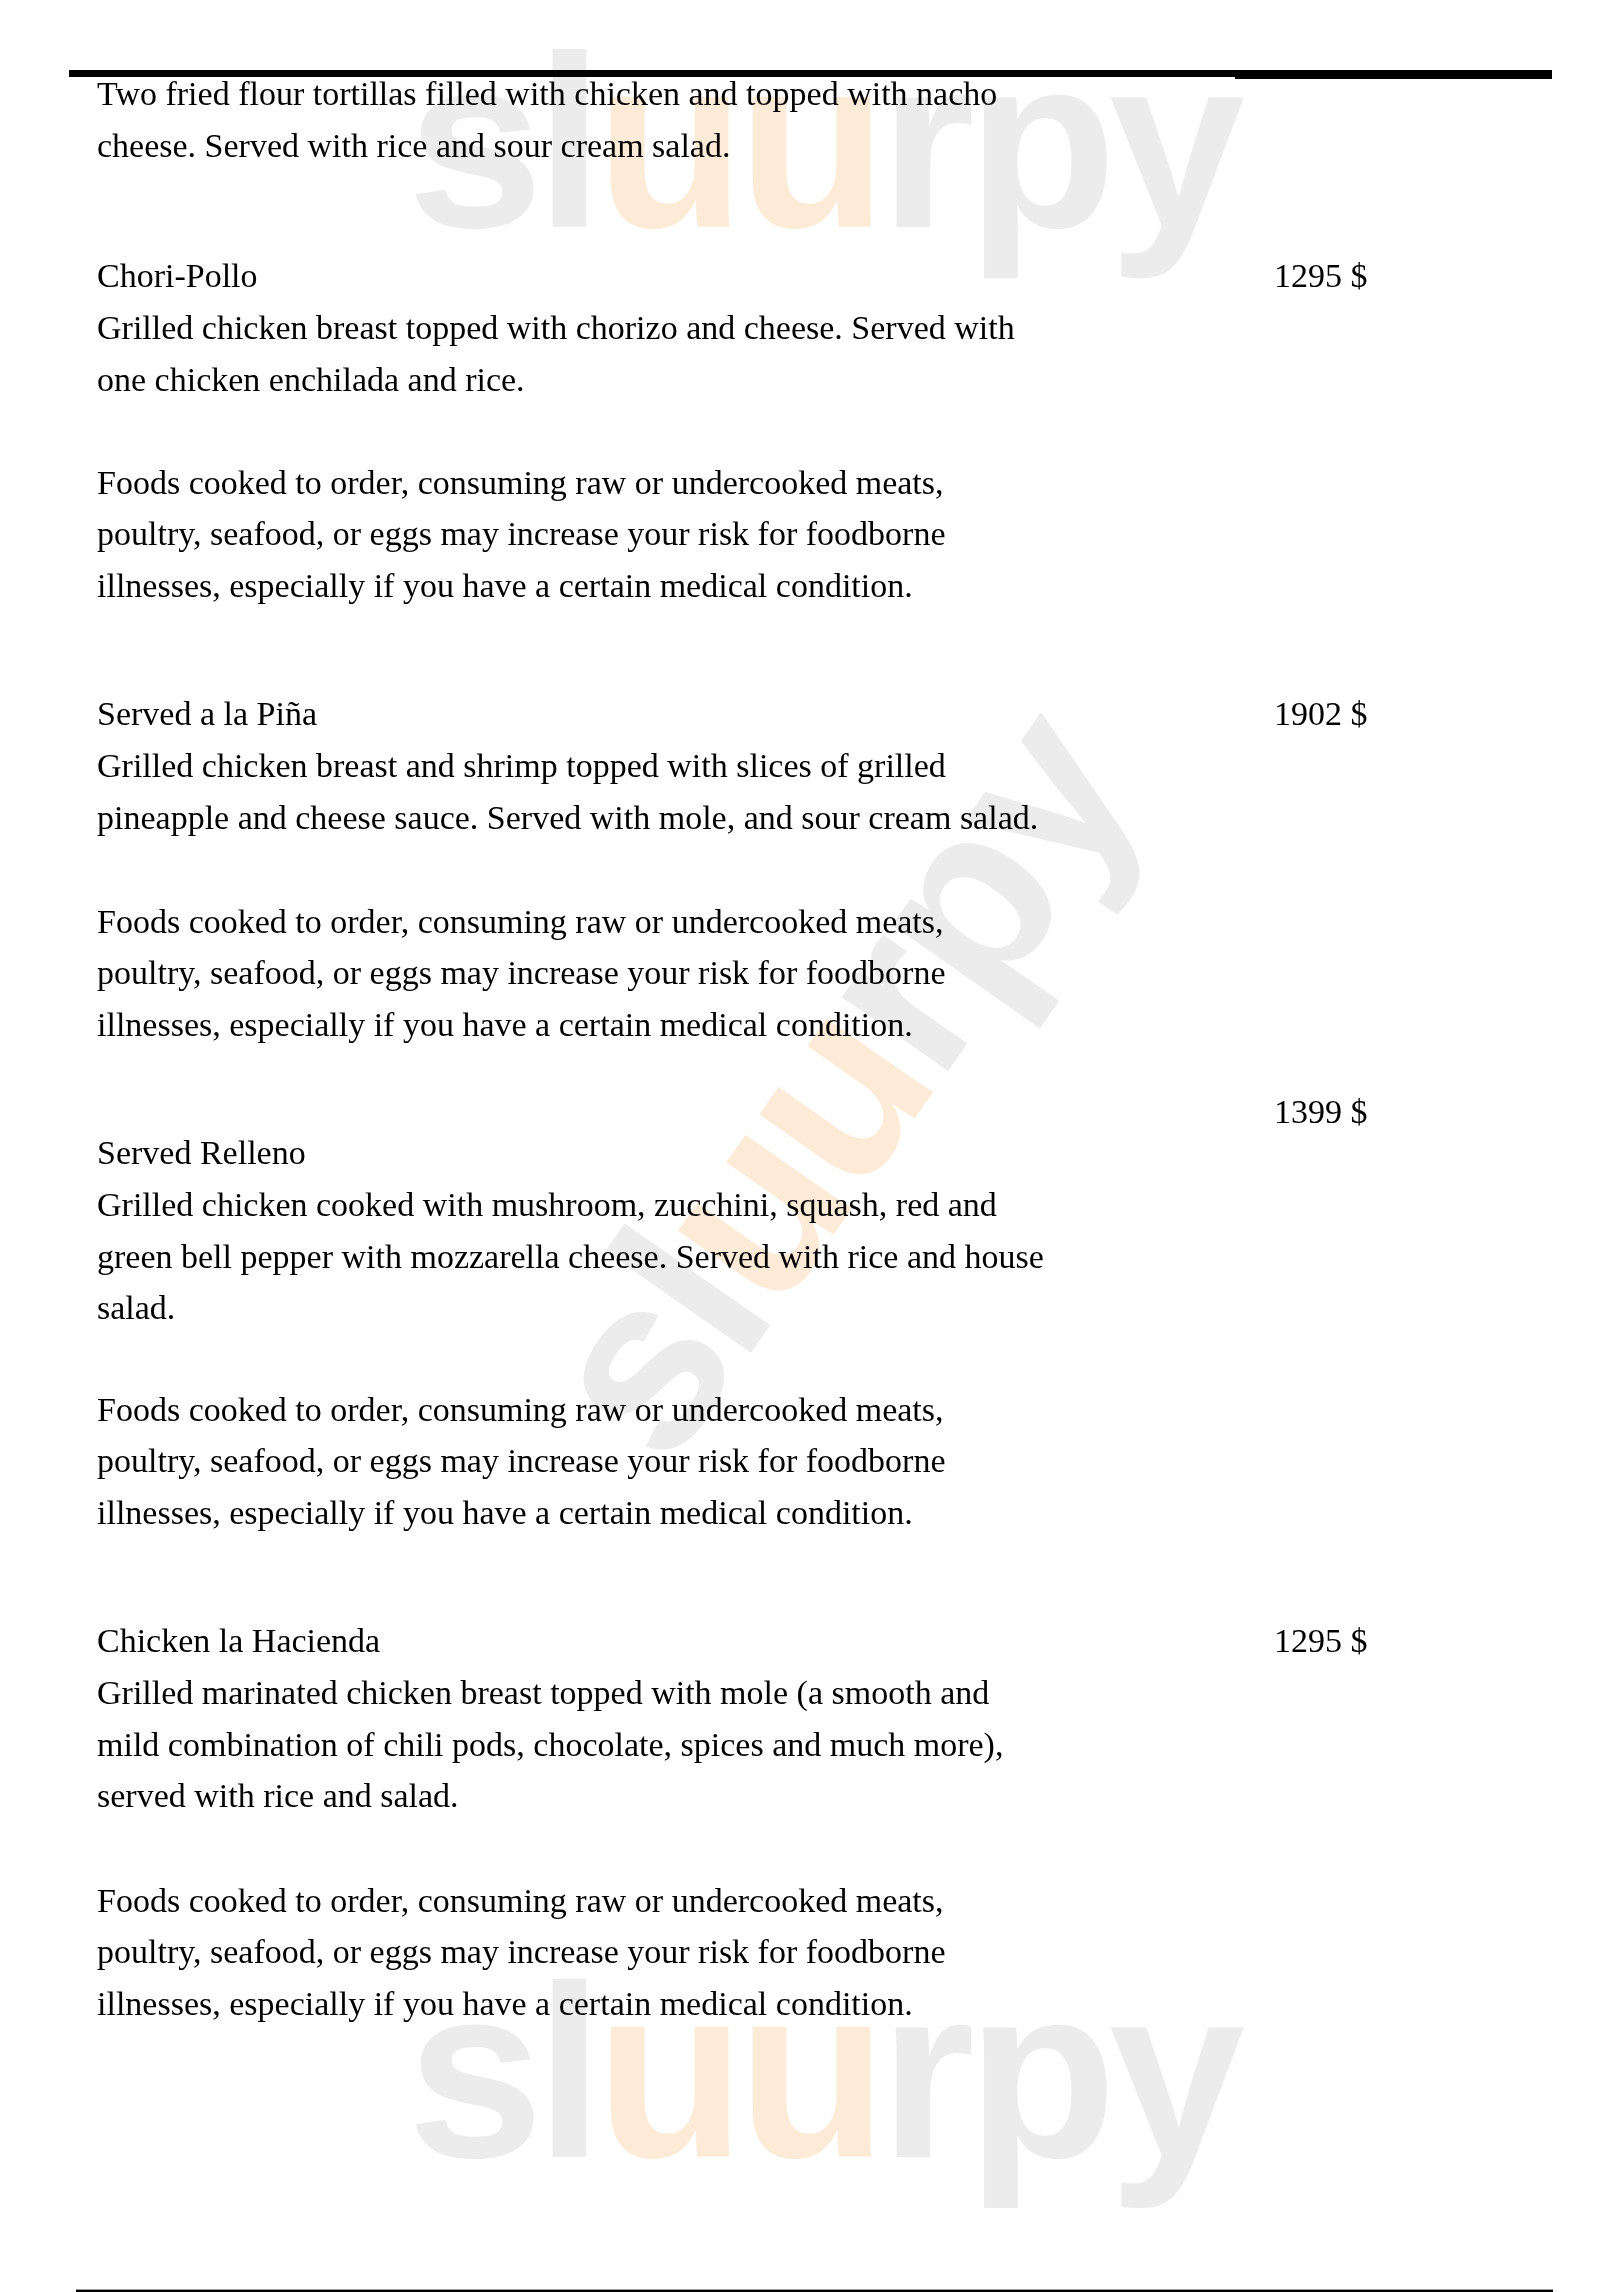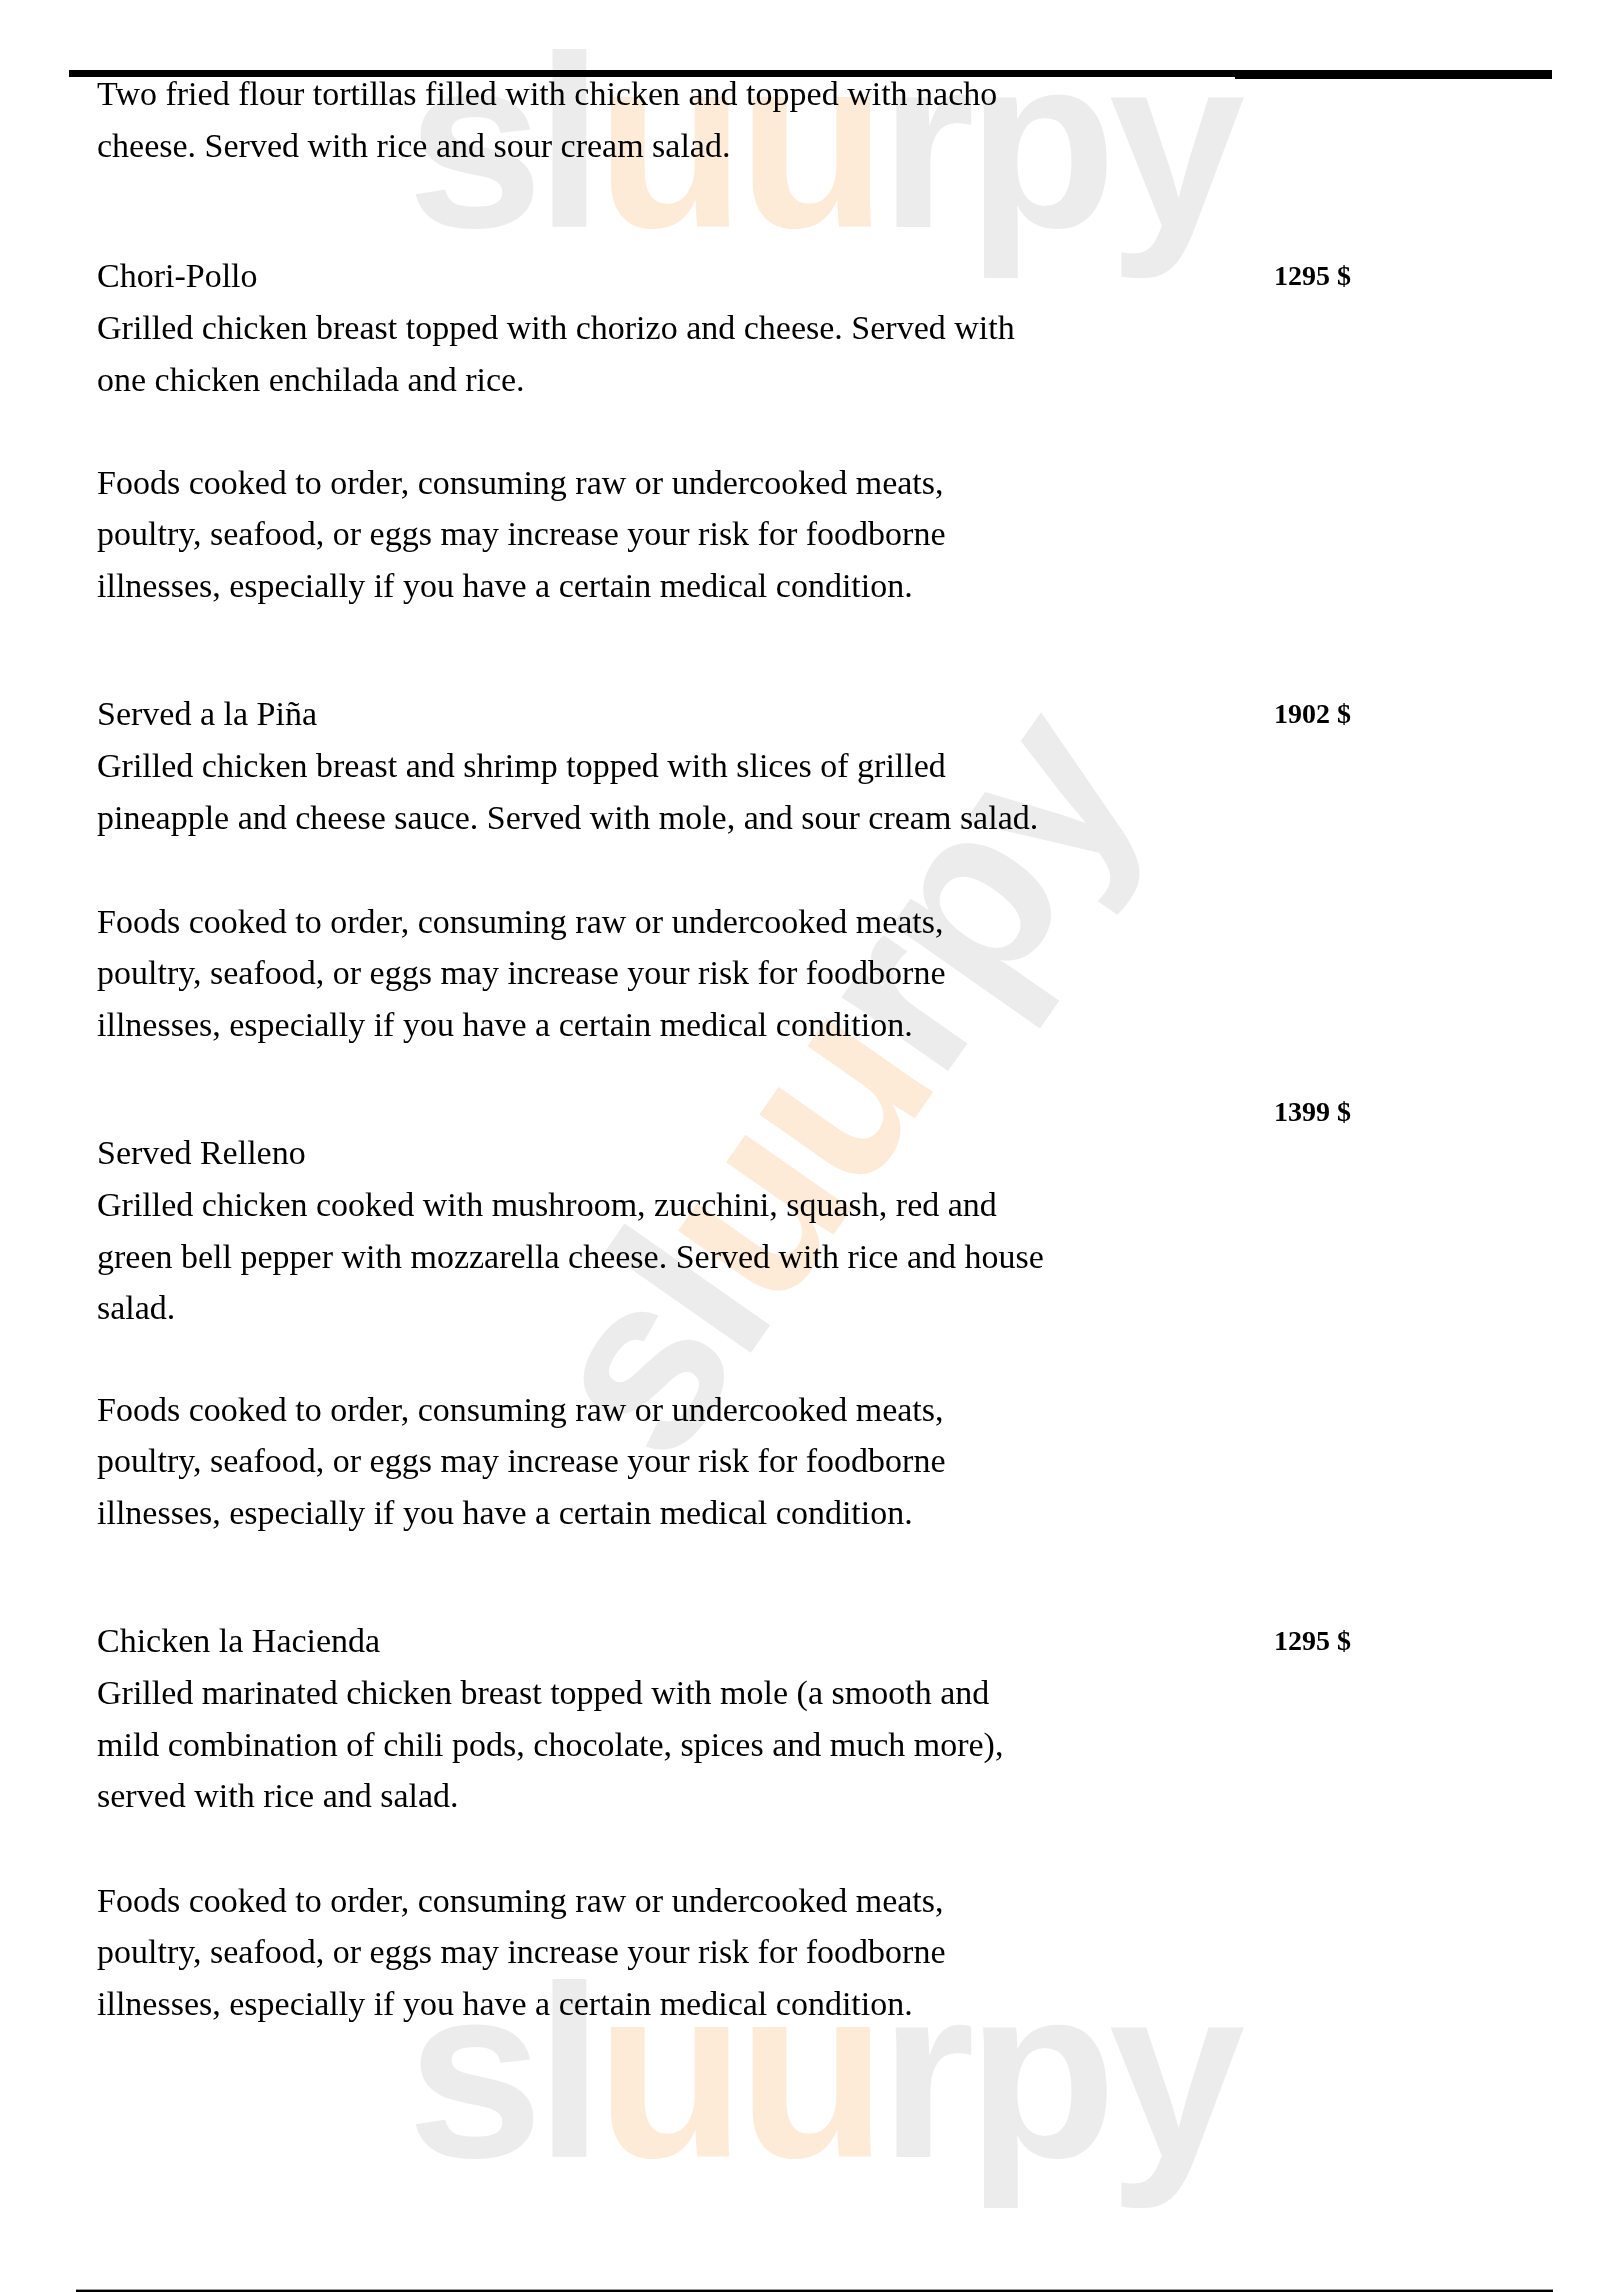--- a/index.html
+++ b/index.html
@@ -10,21 +10,21 @@
   .wm .g { color: #ececec; }
   .wm .o { color: #fdebd8; }
   .wm1 { left: 407px; top: 19.6px; font-size: 245px; line-height: 245px; }
   .wm2 { left: 421px; top: 961px; font-size: 245px; line-height: 245px; transform: rotate(-55deg); transform-origin: 50% 50%; }
   .wm3 { left: 407px; top: 1950px; font-size: 245px; line-height: 245px; }
   .rule-top { position: absolute; left: 69px; top: 70px; width: 1166px; height: 6.9px; background: #000; z-index: 2; }
   .rule-top-r { position: absolute; left: 1235px; top: 70px; width: 317px; height: 8.8px; background: #000; z-index: 2; }
   .rule-bottom { position: absolute; left: 76px; top: 2290px; width: 1477px; height: 2px; background: #000; z-index: 2; }
   .rule-bottom-shade { position: absolute; left: 76px; top: 2289px; width: 1477px; height: 1px; background: #9a9a9a; z-index: 2; }
   .line { position: absolute; left: 97px; font-size: 34px; line-height: 39px; white-space: nowrap; z-index: 3; }
-  .price { position: absolute; left: 1274px; font-size: 28px; line-height: 39px; white-space: nowrap; z-index: 3; font-weight: bold; }
+  .price { position: absolute; left: 1274px; font-size: 34px; line-height: 39px; white-space: nowrap; z-index: 3; }
 </style>
 </head>
 <body>
 
 <div class="wm wm1"><span class="g">sl</span><span class="o">uu</span><span class="g">rpy</span></div>
 <div class="wm wm2"><span class="g">sl</span><span class="o">uu</span><span class="g">rpy</span></div>
 <div class="wm wm3"><span class="g">sl</span><span class="o">uu</span><span class="g">rpy</span></div>
 
 <div class="rule-top"></div>
 <div class="rule-top-r"></div>

